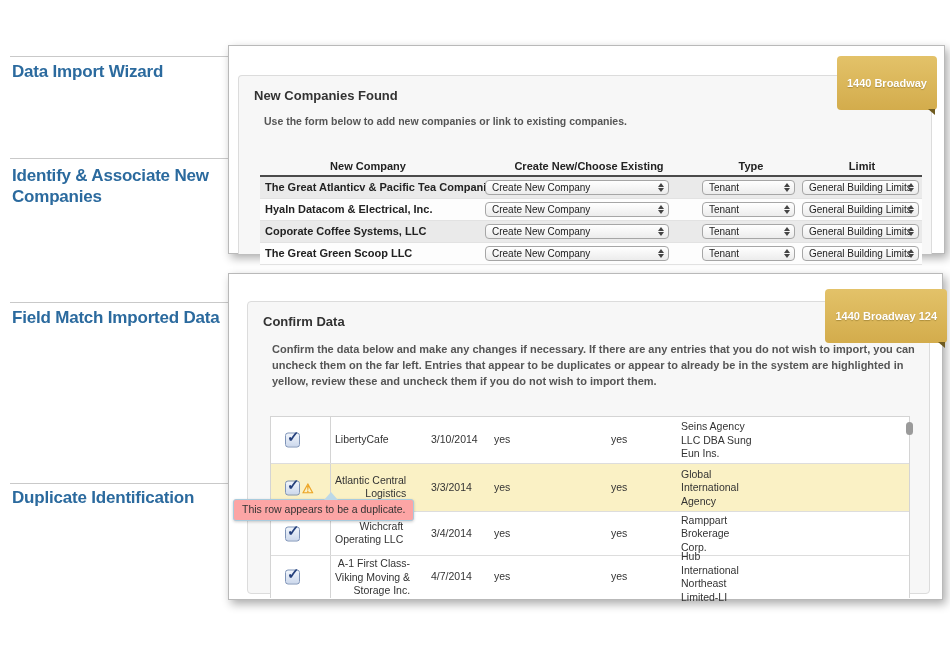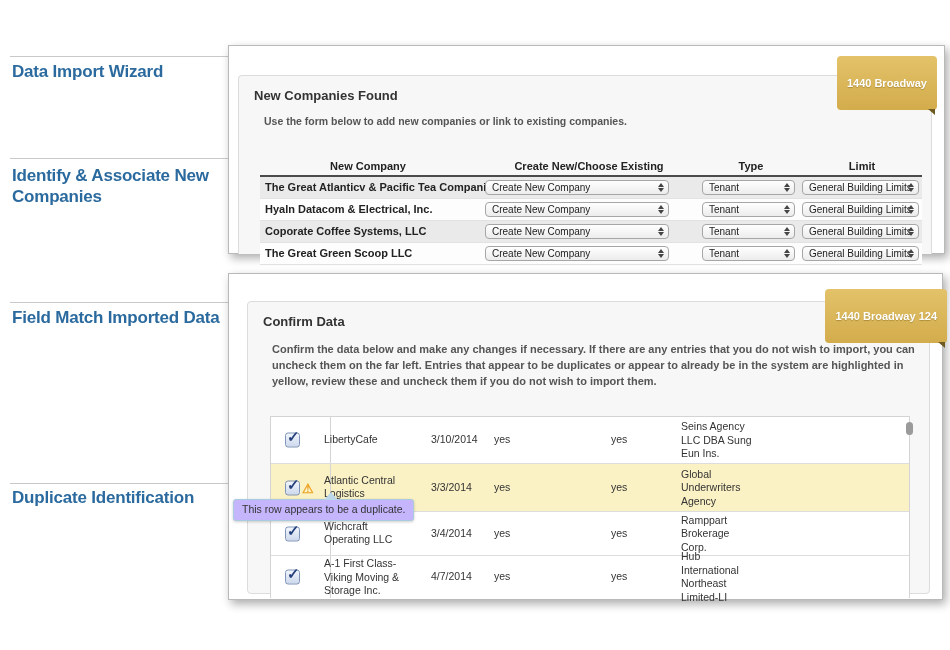--- a/index.html
+++ b/index.html
@@ -64,26 +64,26 @@
   .cd-row.dup{background:#faf1c5;}
   .checkbox{position:absolute;left:14px;top:50%;transform:translateY(-50%);width:15px;height:15px;
             border:1px solid #7f94b8;border-radius:3px;background:linear-gradient(#f2f6fc,#ccd8ec);
             box-sizing:border-box;}
   .checkbox::after{content:"✓";position:absolute;left:1px;top:-6px;font-size:15px;
                    font-weight:bold;color:#25407c;}
   .warning-icon{position:absolute;left:31px;top:50%;transform:translateY(-50%);
                 font-size:13px;color:#eda424;font-weight:bold;}
   .cell{position:absolute;top:50%;transform:translateY(-50%);font-size:10.5px;color:#333;
         line-height:1.3;white-space:pre-line;}
-  .c-name{left:53px;}  .c-date{left:160px;} .c-f1{left:223px;}
+  .c-name{left:64px;text-align:right;}  .c-date{left:160px;} .c-f1{left:223px;}
   .c-f2{left:340px;}   .c-agency{left:410px;}
 
   
   .tooltip{position:absolute;left:4px;top:225px;height:20px;line-height:18px;padding:0 8px;
-           background:#c4b5fd;border:1px solid #a9cbdd;border-radius:3px;font-size:10.5px;color:#333;
+           background:#fca5a5;border:1px solid #a9cbdd;border-radius:3px;font-size:10.5px;color:#333;
            white-space:nowrap;box-shadow:0 1px 3px rgba(0,0,0,0.2);z-index:7;}
   .tooltip::before{content:"";position:absolute;left:90px;top:-8px;width:0;height:0;
                    border-left:7px solid transparent;border-right:7px solid transparent;
                    border-bottom:8px solid #bcd8e8;}
   .scroll-thumb{position:absolute;left:677px;top:148px;width:7px;height:13px;border-radius:4px;
                 background:#9a9a9a;z-index:5;}
 </style>
 </head>
 <body>
 
@@ -238,21 +238,21 @@
 
         <div class="cd-row dup" style="height:47px">
           <span class="checkbox"></span>
           <span class="warning-icon">⚠</span>
           <span class="cell c-name">Atlantic Central
 Logistics</span>
           <span class="cell c-date">3/3/2014</span>
           <span class="cell c-f1">yes</span>
           <span class="cell c-f2">yes</span>
           <span class="cell c-agency">Global
-Underwriters
+International
 Agency</span>
         </div>
 
         <div class="cd-row" style="height:43px">
           <span class="checkbox"></span>
           <span class="cell c-name">Wichcraft
 Operating LLC</span>
           <span class="cell c-date">3/4/2014</span>
           <span class="cell c-f1">yes</span>
           <span class="cell c-f2">yes</span>

